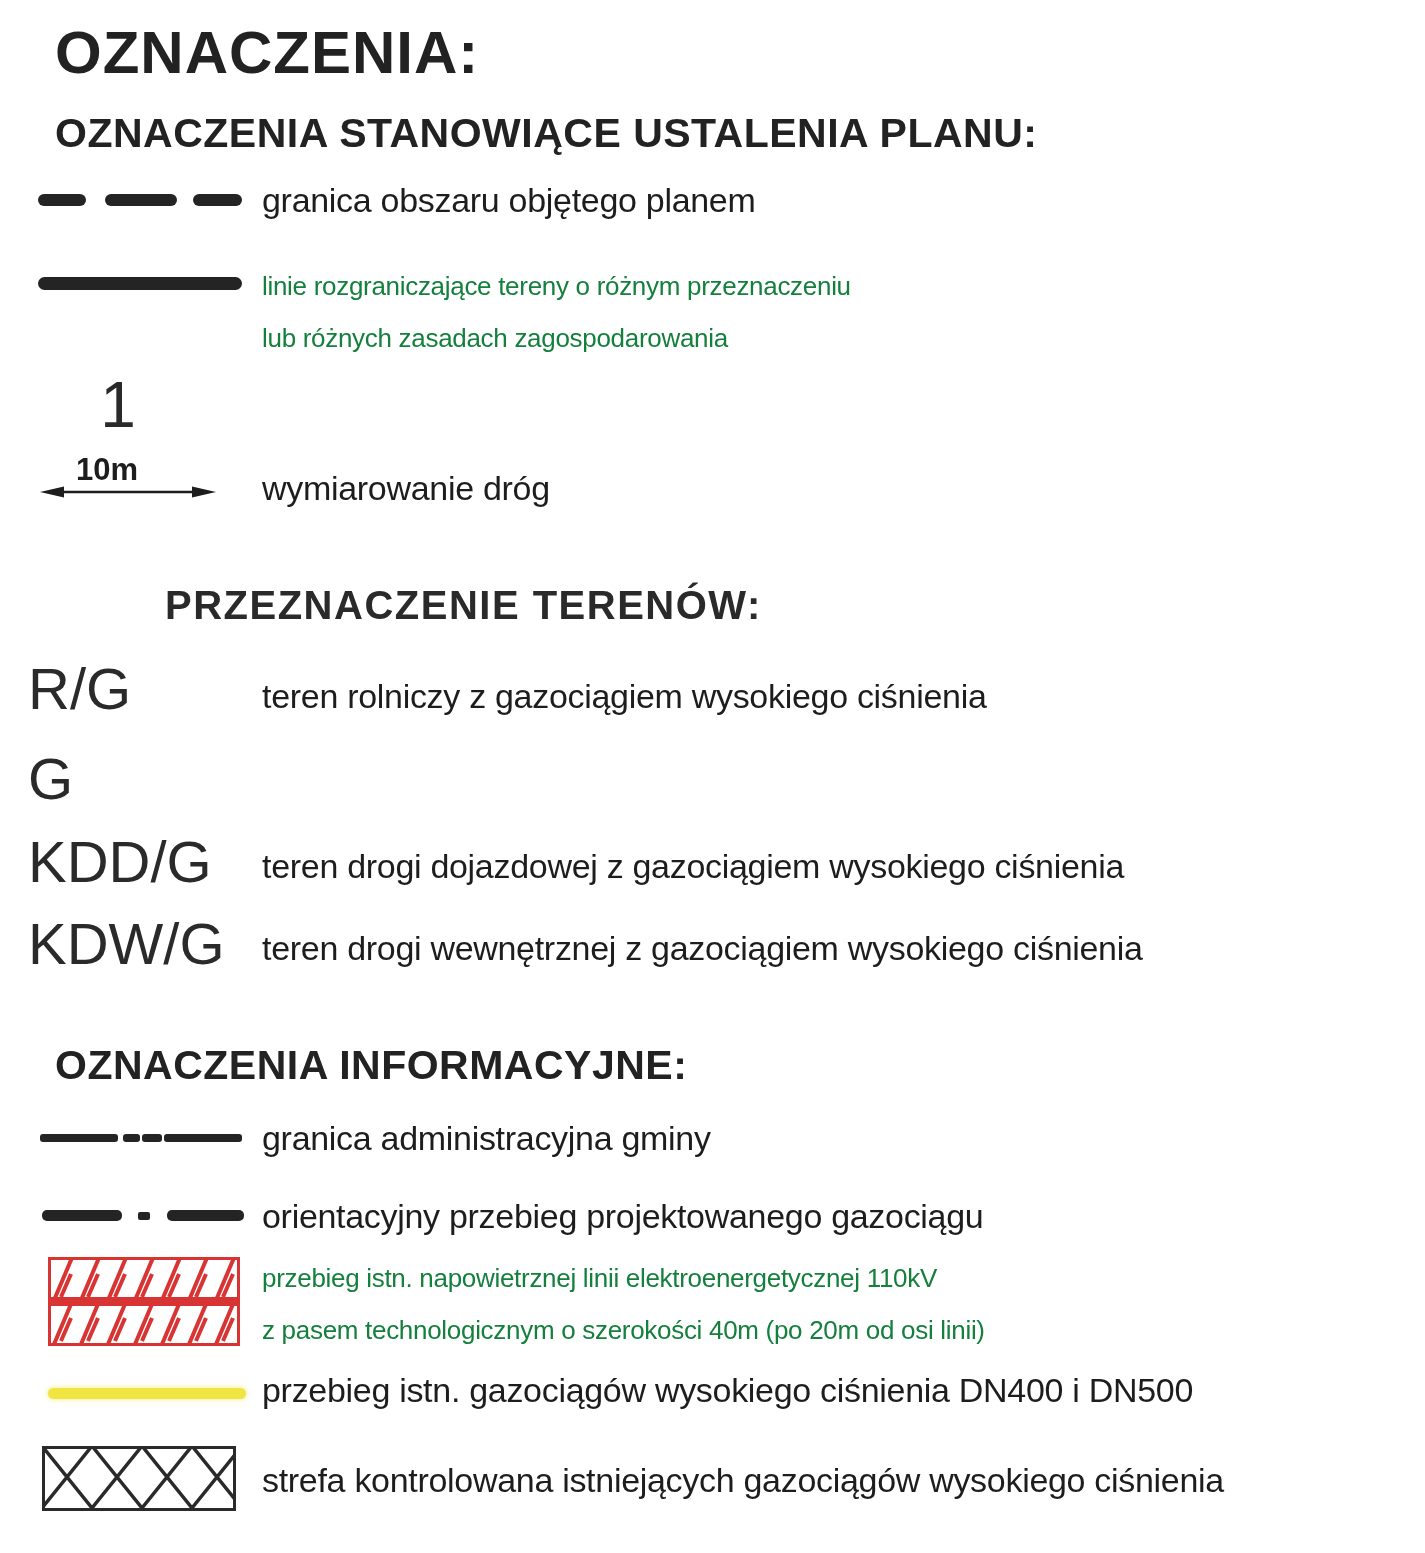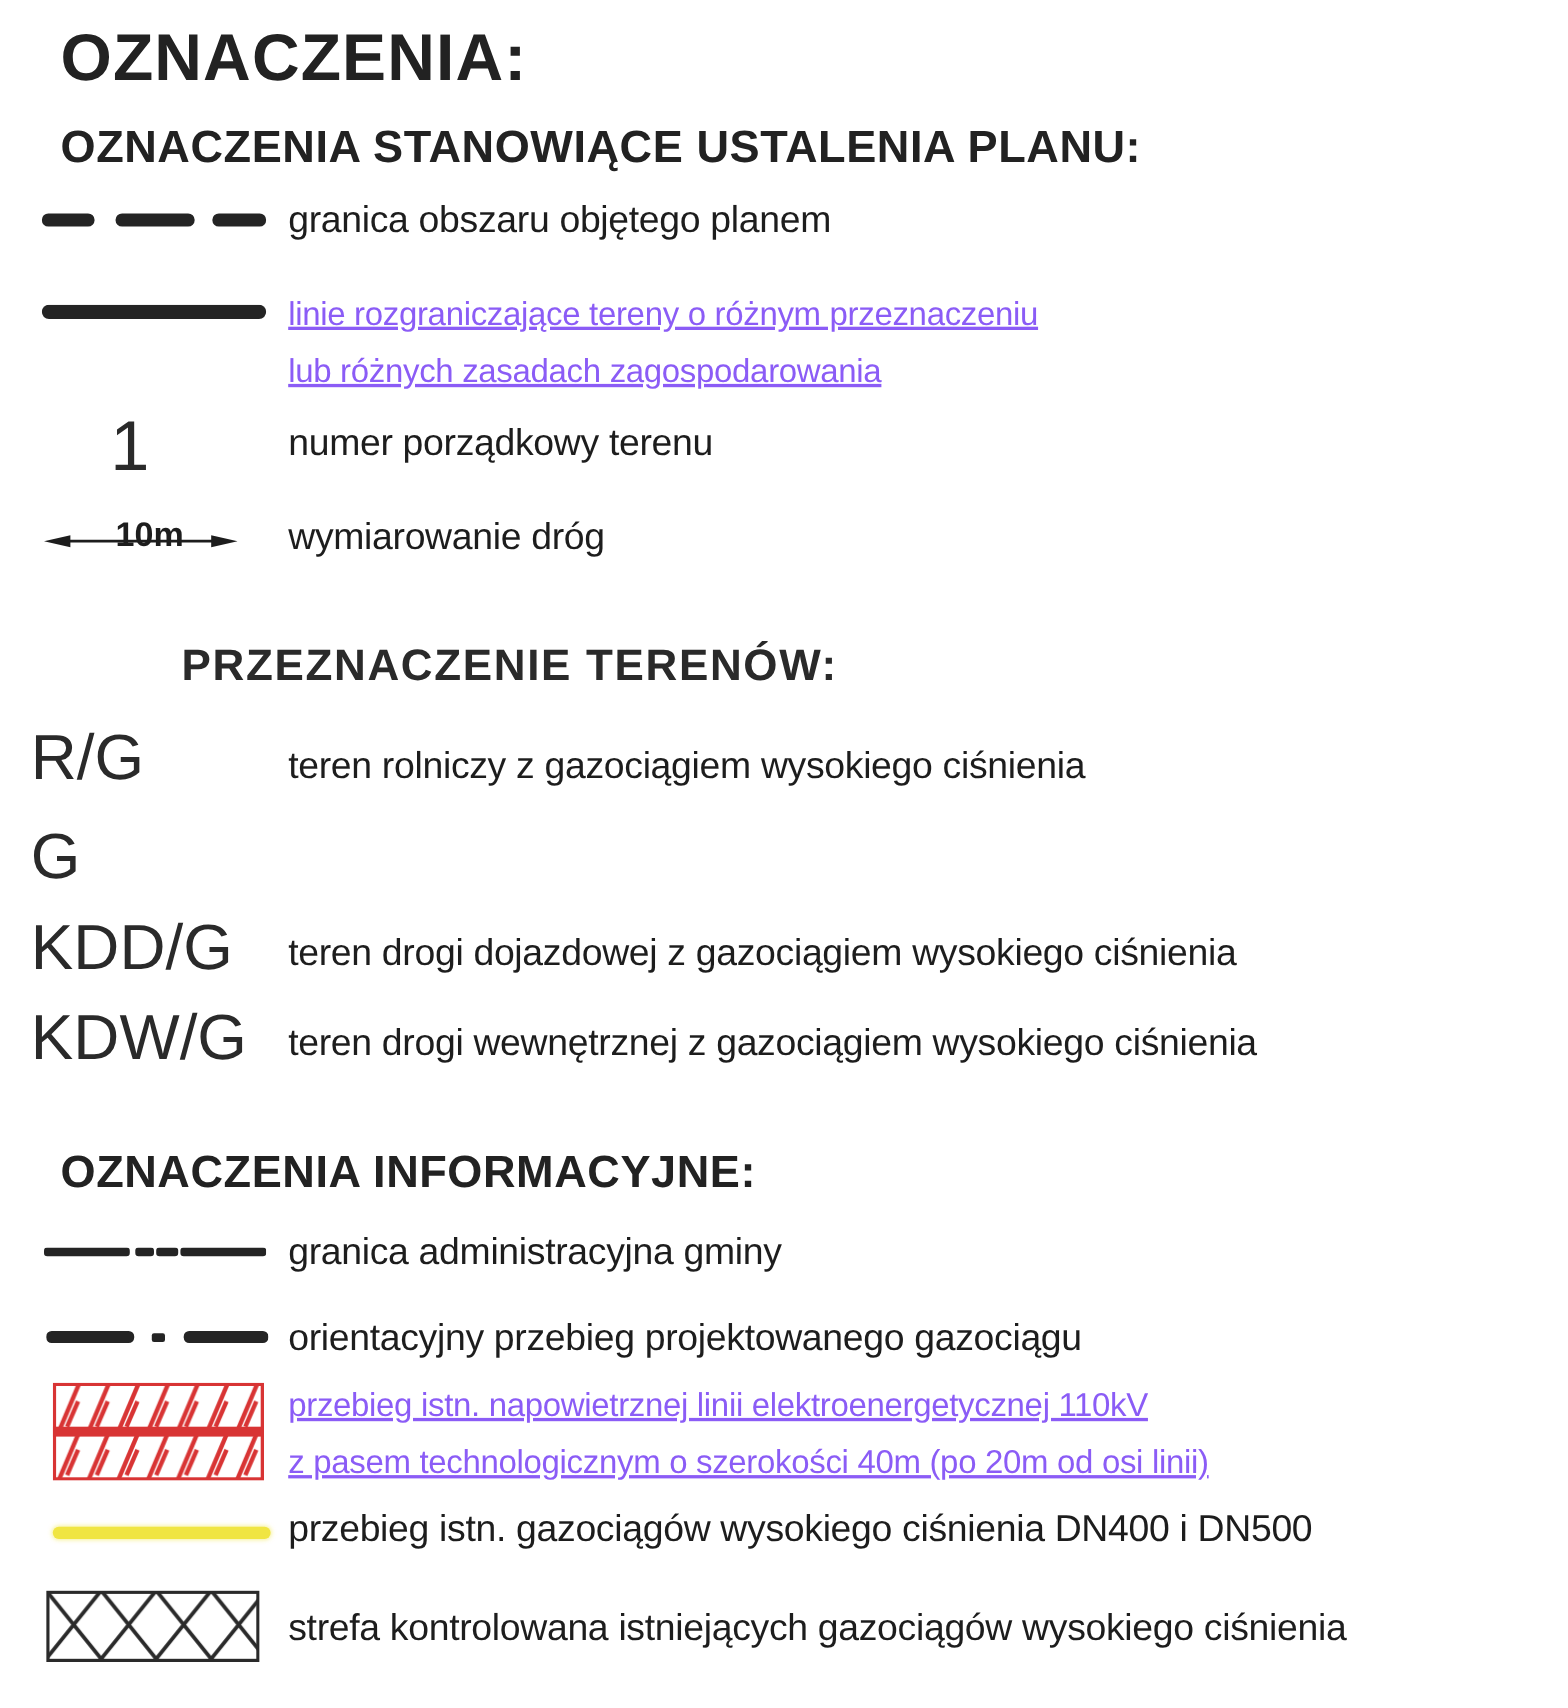--- a/index.html
+++ b/index.html
@@ -10,21 +10,21 @@
     background: #ffffff;
     font-family: "Liberation Sans", sans-serif;
     color: #1d1d1d;
     overflow: hidden;
   }
   .abs { position:absolute; }
   .h-title { font-weight: bold; font-size: 60px; letter-spacing: 1px; color:#222; }
   .h-sec   { font-weight: bold; font-size: 41px; letter-spacing: 0.5px; color:#222; }
   .h-sub   { font-weight: bold; font-size: 40px; letter-spacing: 1.5px; color:#2a2a2a; }
   .lbl     { font-size: 34px; line-height: 40px; letter-spacing: -0.3px; white-space: nowrap; color:#1d1d1d; }
-  .lbl2    { font-size: 30px; line-height: 52px; letter-spacing: -0.3px; white-space: nowrap; color:#8b5cf6;text-decoration:underline; }
+  .lbl2    { font-size: 26px; line-height: 52px; letter-spacing: -0.3px; white-space: nowrap; color:#15803d; }
   .code    { font-size: 58px; width: 220px; left: 28px; text-align: left; color:#2a2a2a; }
   .num     { font-size: 64px; color:#2a2a2a; }
   .dim-txt { font-size: 31px; font-weight: bold; color:#1d1d1d; }
   .yellow-line {
     height: 11px; width: 198px; border-radius: 6px;
     background: #f0e542;
     box-shadow: 0 0 4px 1px rgba(240,229,66,0.55);
   }
 </style>
 </head>
@@ -45,23 +45,22 @@
 
   <svg class="abs" style="left:38px; top:277px;" width="204" height="13">
     <rect x="0" y="0" width="204" height="13" rx="6.5" fill="#242424"></rect>
   </svg>
   <div class="abs lbl2" style="left:262px; top:260px;">
     <div>linie rozgraniczające tereny o różnym przeznaczeniu</div>
     <div>lub różnych zasadach zagospodarowania</div>
   </div>
 
   <div class="abs num" style="left:88px; top:368px; width:60px; text-align:center;">1</div>
-  <div class="abs lbl" style="left:262px; top:383px;">numer porządkowy terenu</div>
 
-  <div class="abs dim-txt" style="left:76px; top:468px;margin-left:29px;">10m</div>
+  <div class="abs dim-txt" style="left:76px; top:452px;">10m</div>
   <svg class="abs" style="left:40px; top:483px;" width="176" height="18">
     <line x1="16" y1="9" x2="160" y2="9" stroke="#1d1d1d" stroke-width="2.5"></line>
     <polygon points="0,9 24,3.5 24,14.5" fill="#1d1d1d"></polygon>
     <polygon points="176,9 152,3.5 152,14.5" fill="#1d1d1d"></polygon>
   </svg>
   <div class="abs lbl" style="left:262px; top:468px;">wymiarowanie dróg</div>
 
   <div class="abs h-sub" style="left:165px; top:583px;">PRZEZNACZENIE TERENÓW:</div>
 
   <div class="abs code" style="top:655px;">R/G</div>

